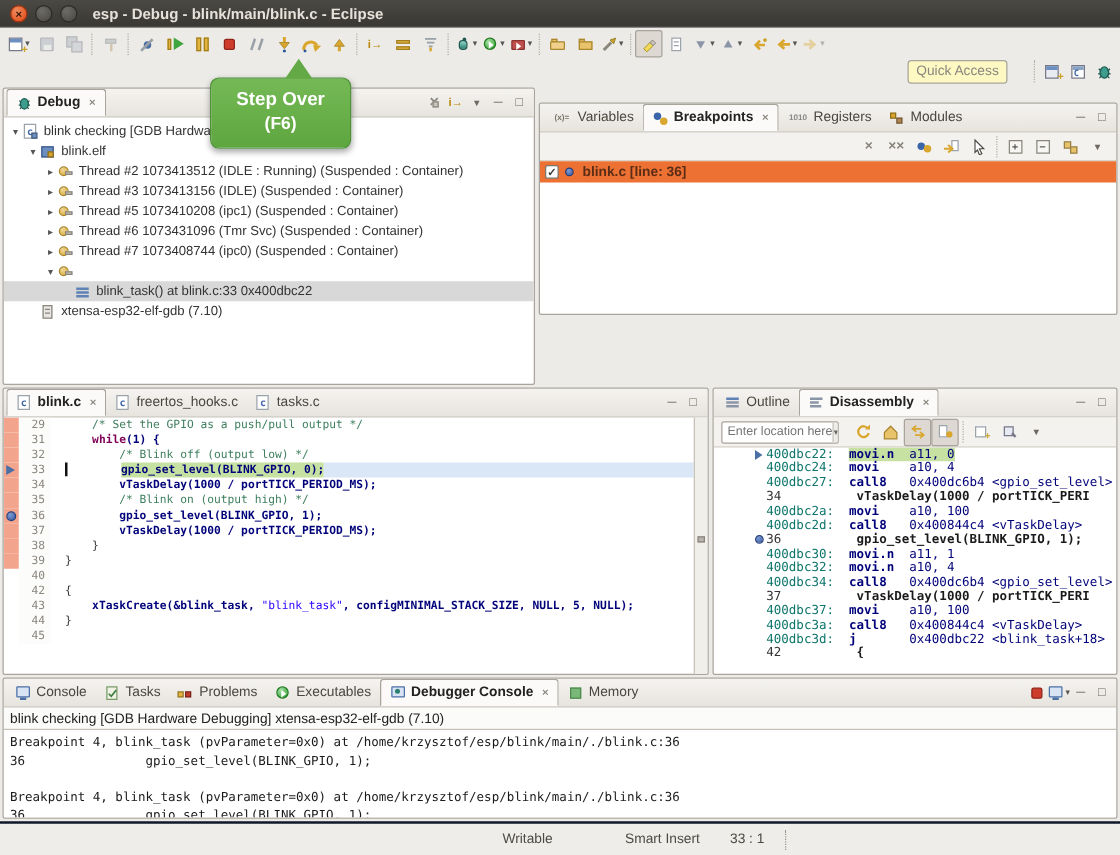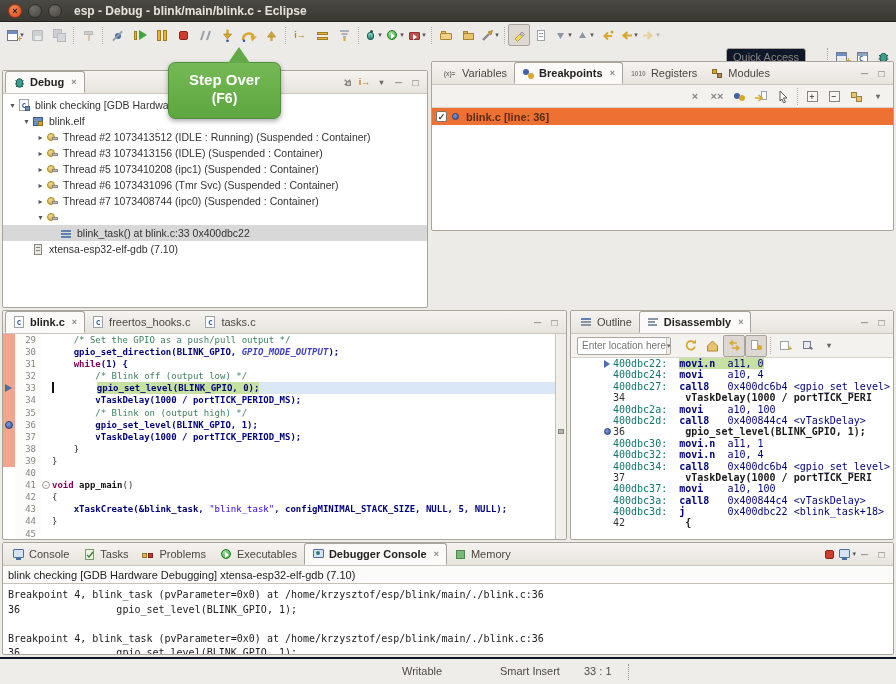--- a/index.html
+++ b/index.html
@@ -20,38 +20,38 @@
   .toolbar1 { position:absolute; top:23px; left:0; right:0; height:24px; display:flex; align-items:center; padding-left:4px; }
   .toolbar2 { position:absolute; top:46px; left:0; right:0; height:22px; }
   .tbtn { height:22px; min-width:22px; display:inline-flex; align-items:center; justify-content:center;
     border:1px solid transparent; border-radius:2px; padding:0 1px; flex:none; }
   .tbtn.prs { background:#DDD9D2; border-color:#A8A49C; }
   .tbtn.dis { opacity:.38; }
   .tsep { width:1px; height:17px; border-left:1px dotted #B3AFA7; margin:0 3px; flex:none; }
   .dd { font-size:7px; color:#555; margin-left:1px; }
   .iw { display:inline-flex; }
   .quick-access { position:absolute; right:90px; top:2px; width:80px; height:19px; border:1px solid #A9A49C;
-    border-radius:3px; background:#0f172a; color:#8A867E; font-size:11px; text-align:center; line-height:17px; }
+    border-radius:3px; background:#fef9c3; color:#8A867E; font-size:11px; text-align:center; line-height:17px; }
   .persp { position:absolute; right:4px; top:0; display:flex; align-items:center; height:22px; }
   .persp-sep { width:1px; height:18px; border-left:1px dotted #B3AFA7; margin-right:5px; }
 
   
   .vp { position:absolute; background:#fff; border:1px solid #A9A59D; border-radius:2px; overflow:hidden; }
   .vhead { height:23px; background:linear-gradient(#F5F3F0,#E7E4DE); border-bottom:1px solid #C9C5BD;
     display:flex; align-items:flex-end; padding-left:2px; position:relative; }
   .tab { display:flex; align-items:center; gap:4px; height:22px; padding:0 7px; font-size:11px; color:#4A463F; }
   .tab.active { background:#FBFAF8; border:1px solid #A8A49C; border-bottom:1px solid #FBFAF8;
     border-radius:3px 3px 0 0; font-weight:bold; color:#222; }
   .tx { font-size:9px; color:#8A867E; margin-left:3px; }
   .corner { position:absolute; right:3px; top:0; height:22px; display:flex; align-items:center; }
   .cbtn { min-width:17px; height:18px; display:inline-flex; align-items:center; justify-content:center;
     color:#6E6A63; font-size:10px; flex:none; }
 
   #debug-view   { left:2px;  top:70px;  width:426px; height:238px; }
-  #bp-view      { left:431px; top:61px; width:463px; height:170px; }
+  #bp-view      { left:431px; top:82px; width:463px; height:170px; }
   #editor-view  { left:2px;  top:310px; width:565px; height:230px; }
   #disasm-view  { left:570px; top:310px; width:324px; height:230px; }
   #console-view { left:2px;  top:542px; width:892px; height:113px; }
 
   
   #debug-tree { padding-top:3px; font-size:10.5px; }
   .trow { height:16px; display:flex; align-items:center; white-space:nowrap; }
   .trow.sel { background:#D8D8D8; }
   .twisty { width:11px; font-size:8px; color:#555; text-align:center; flex:none; }
   .tlabel { margin-left:4px; }
@@ -734,32 +734,30 @@
         </span>
         <span class="cbtn">
           <span class="iw">
             <span class="gi ticon" style="color:#6E6A63;font-size:10px;width:13px">□</span>
           </span>
         </span>
       </span>
   </div>
   <div id="code">
       <div class="cl"><span class="strip ruler"></span><span class="ln">29</span><span class="foldc"></span><span class="codewrap" style="display:flex;flex:1;white-space:pre"><span class="cseg c-c">    /* Set the GPIO as a push/pull output */</span></span></div>
-      <div class="cl"><span class="strip ruler"></span><span class="ln">30</span><span class="foldc"></span><span class="codewrap" style="display:flex;flex:1;white-space:pre"><span class="cseg c-p">    </span><span class="cseg c-f">gpio_set_direction(BLINK_GPIO, </span><span class="cseg c-m">GPIO_MODE_OUTPUT</span><span class="cseg c-f">);</span></span></div>
       <div class="cl"><span class="strip ruler"></span><span class="ln">31</span><span class="foldc"></span><span class="codewrap" style="display:flex;flex:1;white-space:pre"><span class="cseg c-p">    </span><span class="cseg c-k">while</span><span class="cseg c-f">(1) {</span></span></div>
       <div class="cl"><span class="strip ruler"></span><span class="ln">32</span><span class="foldc"></span><span class="codewrap" style="display:flex;flex:1;white-space:pre"><span class="cseg c-p">        </span><span class="cseg c-c">/* Blink off (output low) */</span></span></div>
       <div class="cl"><span class="strip ruler"><span class="mk-ip"></span></span><span class="ln">33</span><span class="foldc"></span><span class="caret"></span><span class="codewrap" style="display:flex;flex:1;white-space:pre"><span class="pres"><span class="cseg c-p">        </span></span><span class="exh"><span class="cseg c-f">gpio_set_level(BLINK_GPIO, 0);</span></span><span class="exrest"></span></span></div>
       <div class="cl"><span class="strip ruler"></span><span class="ln">34</span><span class="foldc"></span><span class="codewrap" style="display:flex;flex:1;white-space:pre"><span class="cseg c-p">        </span><span class="cseg c-f">vTaskDelay(1000 / portTICK_PERIOD_MS);</span></span></div>
       <div class="cl"><span class="strip ruler"></span><span class="ln">35</span><span class="foldc"></span><span class="codewrap" style="display:flex;flex:1;white-space:pre"><span class="cseg c-p">        </span><span class="cseg c-c">/* Blink on (output high) */</span></span></div>
       <div class="cl"><span class="strip ruler"><span class="mk-bp"></span></span><span class="ln">36</span><span class="foldc"></span><span class="codewrap" style="display:flex;flex:1;white-space:pre"><span class="cseg c-p">        </span><span class="cseg c-f">gpio_set_level(BLINK_GPIO, 1);</span></span></div>
       <div class="cl"><span class="strip ruler"></span><span class="ln">37</span><span class="foldc"></span><span class="codewrap" style="display:flex;flex:1;white-space:pre"><span class="cseg c-p">        </span><span class="cseg c-f">vTaskDelay(1000 / portTICK_PERIOD_MS);</span></span></div>
       <div class="cl"><span class="strip ruler"></span><span class="ln">38</span><span class="foldc"></span><span class="codewrap" style="display:flex;flex:1;white-space:pre"><span class="cseg c-p">    }</span></span></div>
       <div class="cl"><span class="strip ruler"></span><span class="ln">39</span><span class="foldc"></span><span class="codewrap" style="display:flex;flex:1;white-space:pre"><span class="cseg c-p">}</span></span></div>
       <div class="cl"><span class="strip"></span><span class="ln">40</span><span class="foldc"></span><span class="codewrap" style="display:flex;flex:1;white-space:pre"></span></div>
-      <div class="cl"><span class="strip"></span><span class="ln">41</span><span class="foldc"><span class="fold">−</span></span><span class="codewrap" style="display:flex;flex:1;white-space:pre"><span class="cseg c-k">void</span><span class="cseg c-b"> app_main</span><span class="cseg c-p">()</span></span></div>
       <div class="cl"><span class="strip"></span><span class="ln">42</span><span class="foldc"></span><span class="codewrap" style="display:flex;flex:1;white-space:pre"><span class="cseg c-p">{</span></span></div>
       <div class="cl"><span class="strip"></span><span class="ln">43</span><span class="foldc"></span><span class="codewrap" style="display:flex;flex:1;white-space:pre"><span class="cseg c-p">    </span><span class="cseg c-f">xTaskCreate(&amp;blink_task, </span><span class="cseg c-s">"blink_task"</span><span class="cseg c-f">, configMINIMAL_STACK_SIZE, NULL, 5, NULL);</span></span></div>
       <div class="cl"><span class="strip"></span><span class="ln">44</span><span class="foldc"></span><span class="codewrap" style="display:flex;flex:1;white-space:pre"><span class="cseg c-p">}</span></span></div>
       <div class="cl"><span class="strip"></span><span class="ln">45</span><span class="foldc"></span><span class="codewrap" style="display:flex;flex:1;white-space:pre"></span></div>
     </div>
   <div id="overview">
       <span class="om"></span>
     </div>
 </div>
 

